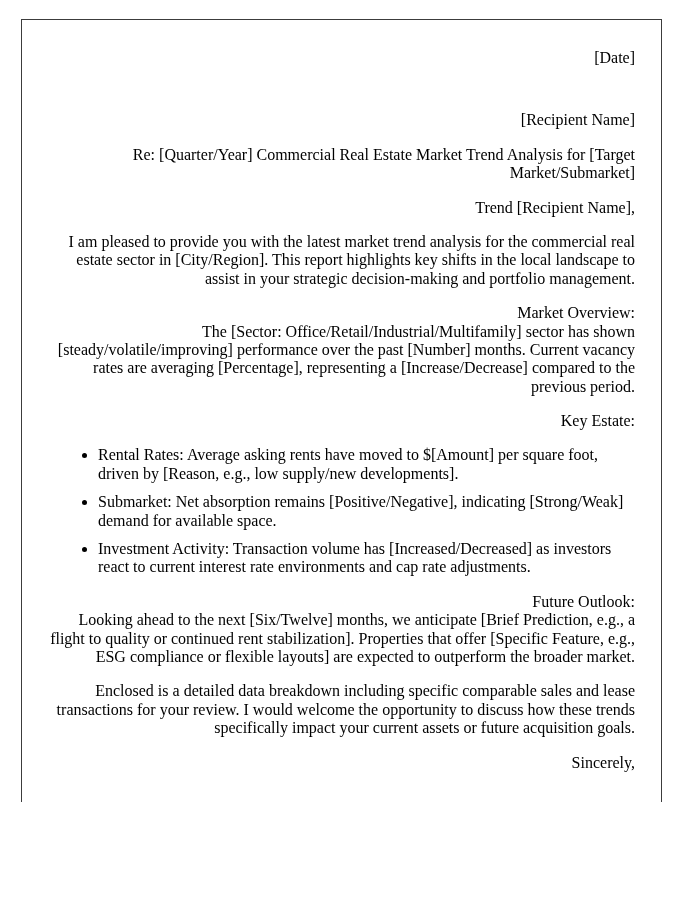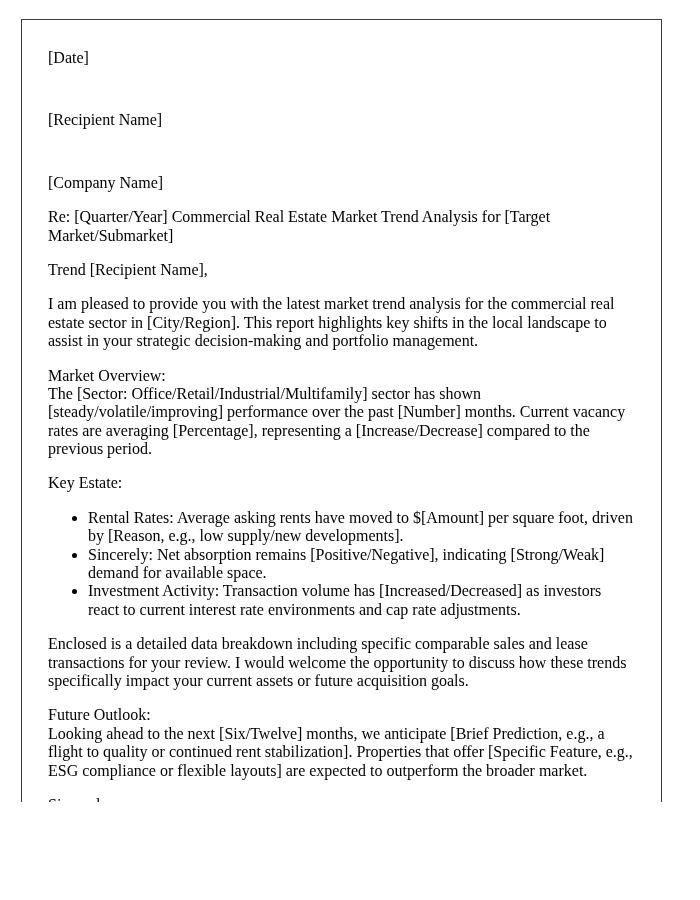--- a/index.html
+++ b/index.html
@@ -19,37 +19,36 @@
     height: 783px;
     box-sizing: border-box;
     border: 1px solid #3c3c3c;
     border-bottom: none;
     padding: 29px 26px 0 26px;
     font-size: 16px;
     line-height: 1.15;
     background: #ffffff;
     overflow: hidden;
   }
-  .para { margin: 16px 0; }
+  .para { margin: 16px 0; text-align: right; }
   .para:first-child { margin-top: 0; }
   .line { display: block; margin-top: 44px; }
   .bullets { margin: 16px 0; padding-left: 40px; list-style-type: disc; }
-  .bullets li { margin: 0; padding: 0; }
+  .bullets li { margin: 10px; padding: 0; }
   strong { font-weight: normal; }
 </style>
 </head>
 <body>
 
 <div class="letter-frame">
 
   <p class="para">[Date]</p>
 
   <p class="para">
     <span class="line">[Recipient Name]</span>
-    <span class="line">[Company Name]</span>
   </p>
 
   <p class="para">Re: [Quarter/Year] Commercial Real Estate Market Trend Analysis for [Target Market/Submarket]</p>
 
   <p class="para">Trend [Recipient Name],</p>
 
   <p class="para">I am pleased to provide you with the latest market trend analysis for the commercial real estate sector in [City/Region]. This report highlights key shifts in the local landscape to assist in your strategic decision-making and portfolio management.</p>
 
   <p class="para">
     <strong>Market Overview:</strong><br>
@@ -59,31 +58,31 @@
   <p class="para">
     <strong>Key Estate:</strong>
   </p>
 
   <ul class="bullets">
     <li>
       <strong>Rental Rates:</strong>
       <span>Average asking rents have moved to $[Amount] per square foot, driven by [Reason, e.g., low supply/new developments].</span>
     </li>
     <li>
-      <strong>Sincerely:</strong>
+      <strong>Submarket:</strong>
       <span>Net absorption remains [Positive/Negative], indicating [Strong/Weak] demand for available space.</span>
     </li>
     <li>
       <strong>Investment Activity:</strong>
       <span>Transaction volume has [Increased/Decreased] as investors react to current interest rate environments and cap rate adjustments.</span>
     </li>
   </ul>
 
-  <p class="para">Enclosed is a detailed data breakdown including specific comparable sales and lease transactions for your review. I would welcome the opportunity to discuss how these trends specifically impact your current assets or future acquisition goals.</p>
-
   <p class="para">
     <strong>Future Outlook:</strong><br>
     <span>Looking ahead to the next [Six/Twelve] months, we anticipate [Brief Prediction, e.g., a flight to quality or continued rent stabilization]. Properties that offer [Specific Feature, e.g., ESG compliance or flexible layouts] are expected to outperform the broader market.</span>
   </p>
+
+  <p class="para">Enclosed is a detailed data breakdown including specific comparable sales and lease transactions for your review. I would welcome the opportunity to discuss how these trends specifically impact your current assets or future acquisition goals.</p>
 
   <p class="para">Sincerely,</p>
 
 </div>
 
 </body></html>

